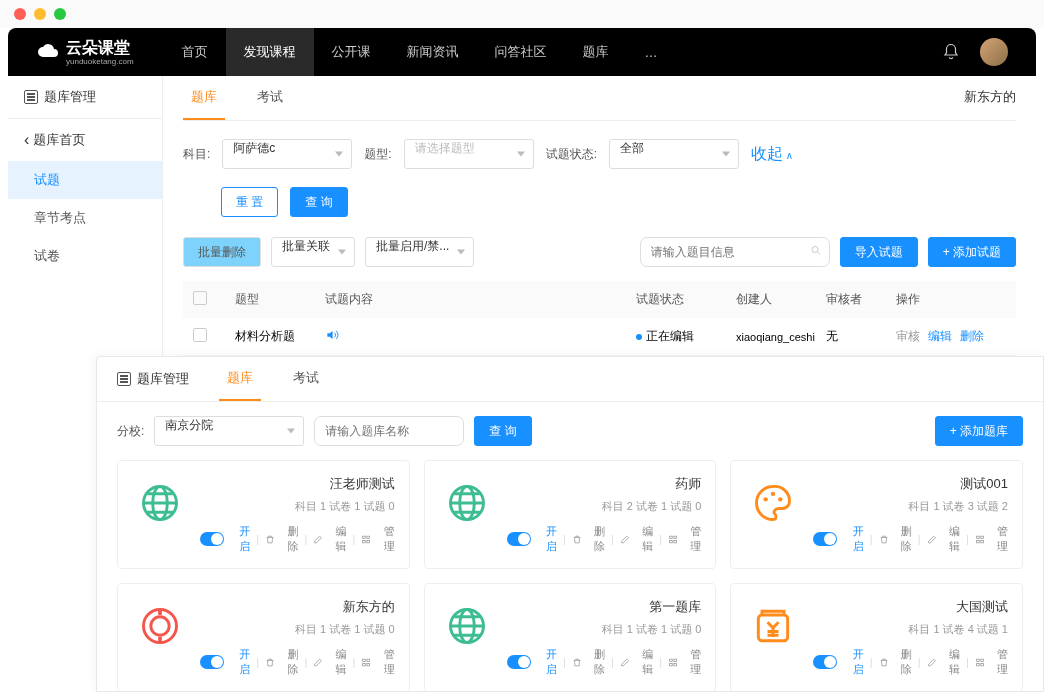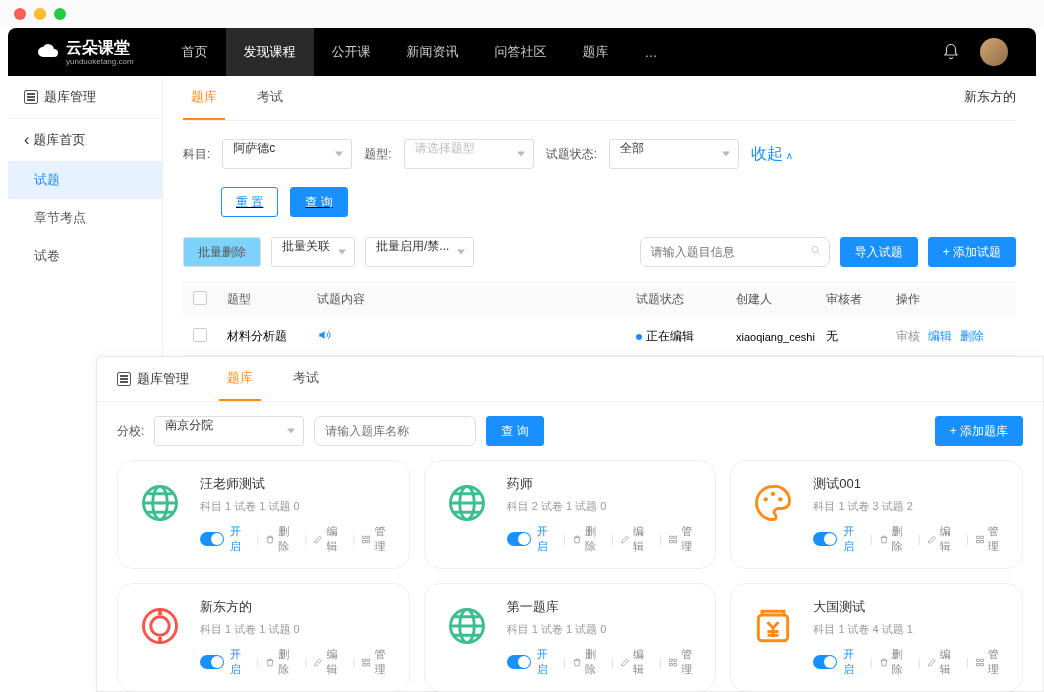--- a/index.html
+++ b/index.html
@@ -64,42 +64,42 @@
 .search-input { border: 1px solid #ddd; border-radius: 7px; height: 30px; width: 190px; padding: 0 26px 0 10px; font-size: 12px; position: relative; }
 .search-wrap { position: relative; }
 .search-wrap .mag { position: absolute; right: 8px; top: 50%; transform: translateY(-50%); color: #bbb; font-size: 12px; }
 
 
 .table { margin-top: 14px; }
 .thead, .trow { display: flex; align-items: center; padding: 10px 0; font-size: 12px; }
 .thead { background: #fafafa; color: #555; padding-left: 10px; }
 .trow { border-bottom: 1px solid #f5f5f5; padding-left: 10px; }
 .col-check { width: 34px; }
-.col-type { width: 90px; }
+.col-type { width: 90px; margin-left: 8px; }
 .col-content { flex: 1; }
 .col-status { width: 100px; }
 .col-creator { width: 90px; }
 .col-reviewer { width: 70px; }
 .col-ops { width: 120px; }
 .checkbox { width: 14px; height: 14px; border: 1px solid #ccc; border-radius: 2px; display: inline-block; }
 .status-dot { width: 6px; height: 6px; border-radius: 50%; background: #1890ff; display: inline-block; margin-right: 4px; }
 .link { color: #1890ff; cursor: pointer; margin-right: 8px; }
 .muted-link { color: #999; margin-right: 8px; }
 .sound-icon { color: #1890ff; }
 
 
 .window2 { position: absolute; left: 96px; right: 0; top: 356px; bottom: 0; background: #fff; border: 1px solid #e8e8e8; border-radius: 4px 0 0 0; box-shadow: -2px -2px 8px rgba(0,0,0,0.04); display: flex; flex-direction: column; overflow: hidden; }
 .w2-header { display: flex; align-items: center; border-bottom: 1px solid #eee; padding: 0 20px; }
 .w2-title { display: flex; align-items: center; padding: 12px 0; font-size: 13px; color: #333; margin-right: 30px; }
 .w2-tabs { display: flex; }
 .w2-filter { display: flex; align-items: center; padding: 14px 20px; gap: 10px; }
 .w2-filter .spacer { flex: 1; }
 
 .card-grid { display: grid; grid-template-columns: repeat(3, 1fr); gap: 14px; padding: 0 20px 20px; overflow: auto; }
-.card { border: 1px solid #eee; border-radius: 16px; padding: 14px; display: flex; gap: 12px; }
+.card { border: 1px solid #eee; border-radius: 4px; padding: 14px; display: flex; gap: 12px; text-align: right; }
 .card-icon { width: 56px; height: 56px; border-radius: 6px; display: flex; align-items: center; justify-content: center; flex-shrink: 0; }
 .card-icon.green { color: #3ebd93; }
 .card-icon.orange { color: #ff8c1a; }
 .card-icon.red { color: #f5554a; }
 .card-body { flex: 1; min-width: 0; }
 .card-title { font-size: 13px; color: #333; margin-bottom: 6px; }
 .card-meta { font-size: 11px; color: #999; margin-bottom: 10px; }
 .card-actions { display: flex; align-items: center; gap: 4px; font-size: 11px; color: #888; }
 .toggle { width: 26px; height: 14px; background: #1890ff; border-radius: 7px; position: relative; display: inline-block; margin-right: 2px; }
 .toggle::after { content: ""; position: absolute; right: 1px; top: 1px; width: 12px; height: 12px; background: #fff; border-radius: 50%; }
@@ -181,21 +181,21 @@
             <span>请选择题型</span>
           </div>
         <span class="filter-label">试题状态:</span>
         <div class="select">
             <span>全部</span>
           </div>
         <span class="collapse-link">收起</span>
       </div>
 
 
-      <div class="filter-row" style="padding-left:38px;text-decoration:underline;">
+      <div class="filter-row" style="padding-left:38px;">
         <button class="btn outline-primary">重 置</button>
         <button class="btn primary">查 询</button>
       </div>
 
       <div class="action-row">
         <button class="btn">批量删除</button>
         <div class="select" style="min-width:auto;">
             <span>批量关联</span>
           </div>
         <div class="select" style="min-width:auto;">
@@ -253,21 +253,21 @@
       <div class="w2-tabs" id="w2-tabs">
           <div class="tab active">题库</div>
           <div class="tab">考试</div>
         </div>
     </div>
     <div class="w2-filter">
       <span class="filter-label">分校:</span>
       <div class="select" style="min-width:150px;">
           <span>南京分院</span>
         </div>
-      <input class="search-input" style="width: 162px;" placeholder="请输入题库名称">
+      <input class="search-input" style="width: 150px;" placeholder="请输入题库名称">
       <button class="btn primary">查 询</button>
       <div class="spacer"></div>
       <button class="btn primary">+ 添加题库</button>
     </div>
     <div class="card-grid" id="card-grid">
         <div class="card">
           <div class="card-icon green">
             <svg width="44" height="44" viewBox="0 0 24 24" stroke-width="1.4">
               <circle cx="12" cy="12" r="9"></circle>
               <ellipse cx="12" cy="12" rx="4" ry="9"></ellipse>

